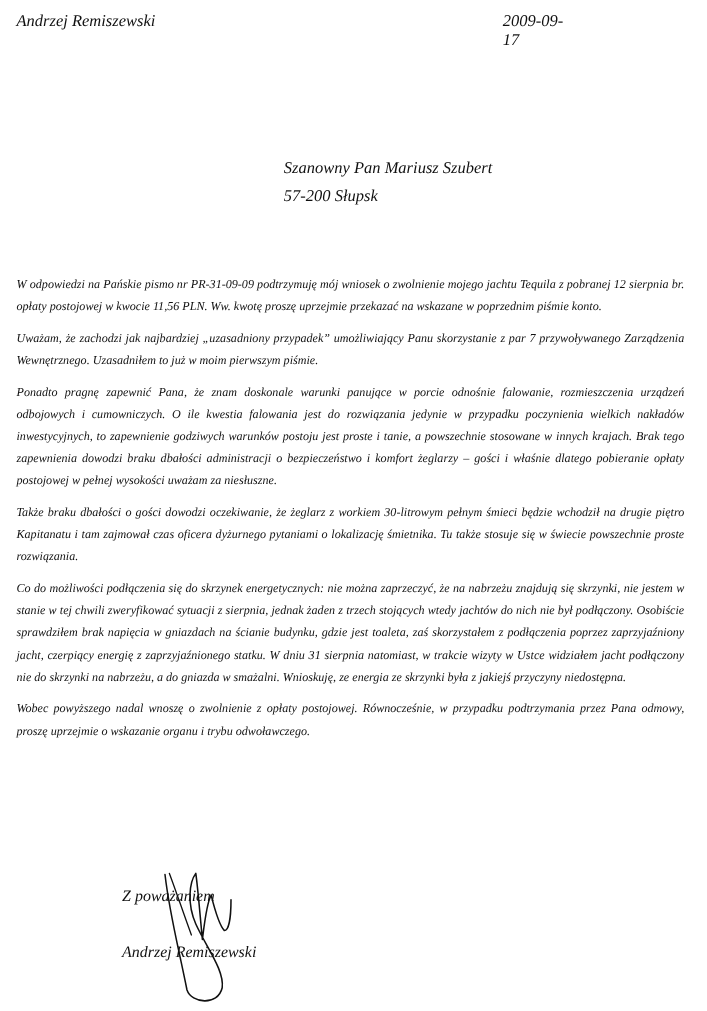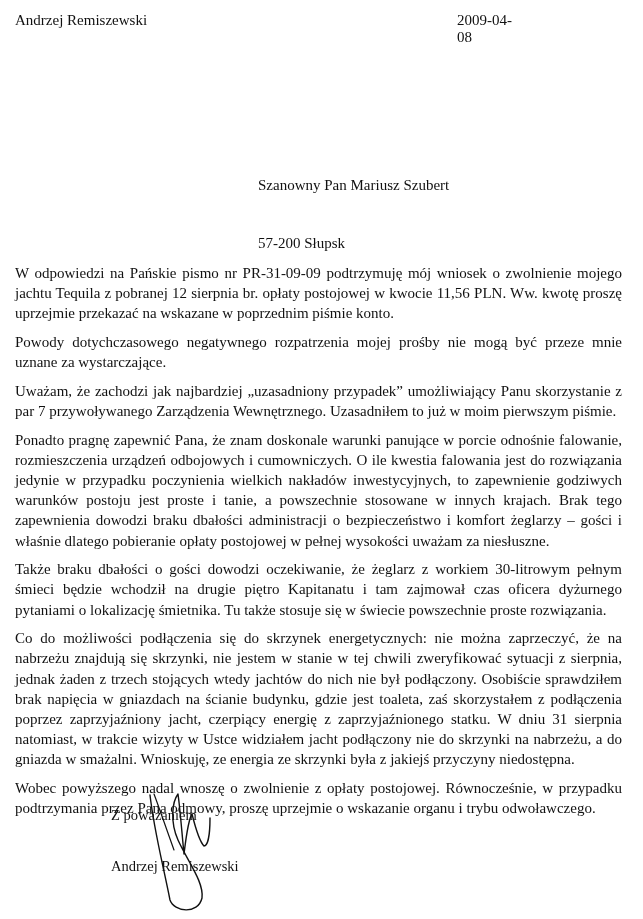--- a/index.html
+++ b/index.html
@@ -11,48 +11,48 @@
       width: 643px;
       height: 919px;
       position: relative;
       overflow: hidden;
       font-family: "Liberation Serif", "DejaVu Serif", serif;
       color: #111111;
     }
     .page {
       position: absolute;
       left: 0; top: 0;
-      width: 526px; height: 919px;
+      width: 526px; height: 919px; font-style: italic;
     }
     .sender-name {
       position: absolute;
       left: 15px;
       top: 12px;
       font-size: 15px;
     }
     .date {
       position: absolute;
       left: 457px;
       top: 12px;
       font-size: 15px;
     }
     .address {
       position: absolute;
       left: 258px;
       top: 140px;
       font-size: 15px;
       line-height: 26px;
     }
-    .address div { white-space: nowrap; margin-top: 32px; }
+    .address div { white-space: nowrap; }
     .body {
       position: absolute;
       left: 15px;
-      top: 263px;
+      top: 249px;
       width: 607px;
-      font-size: 15px;
+      font-size: 11px;
       line-height: 20.2px;
     }
     .body p {
       margin: 0 0 8.4px 0;
       text-align: justify;
     }
     .closing {
       position: absolute;
       left: 111px;
       top: 807px;
@@ -71,30 +71,29 @@
       width: 80px;
       height: 125px;
     }
   </style>
 </head>
 <body>
 
 <div class="page">
 
   <div class="sender-name">Andrzej Remiszewski</div>
-  <div class="date">2009-04-08</div>
+  <div class="date">2009-09-17</div>
 
   <div class="address">
     <div>Szanowny Pan Mariusz Szubert</div>
     <div>57-200 Słupsk</div>
   </div>
 
   <div class="body">
     <p>W odpowiedzi na Pańskie pismo nr PR-31-09-09 podtrzymuję mój wniosek o zwolnienie mojego jachtu Tequila z pobranej 12 sierpnia br. opłaty postojowej w kwocie 11,56 PLN. Ww. kwotę proszę uprzejmie przekazać na wskazane w poprzednim piśmie konto.</p>
-    <p>Powody dotychczasowego negatywnego rozpatrzenia mojej prośby nie mogą być przeze mnie uznane za wystarczające.</p>
     <p>Uważam, że zachodzi jak najbardziej „uzasadniony przypadek” umożliwiający Panu skorzystanie z par 7 przywoływanego Zarządzenia Wewnętrznego. Uzasadniłem to już w moim pierwszym piśmie.</p>
     <p>Ponadto pragnę zapewnić Pana, że znam doskonale warunki panujące w porcie odnośnie falowanie, rozmieszczenia urządzeń odbojowych i cumowniczych. O ile kwestia falowania jest do rozwiązania jedynie w przypadku poczynienia wielkich nakładów inwestycyjnych, to zapewnienie godziwych warunków postoju jest proste i tanie, a powszechnie stosowane w innych krajach. Brak tego zapewnienia dowodzi braku dbałości administracji o bezpieczeństwo i komfort żeglarzy – gości i właśnie dlatego pobieranie opłaty postojowej w pełnej wysokości uważam za niesłuszne.</p>
     <p>Także braku dbałości o gości dowodzi oczekiwanie, że żeglarz z workiem 30-litrowym pełnym śmieci będzie wchodził na drugie piętro Kapitanatu i tam zajmował czas oficera dyżurnego pytaniami o lokalizację śmietnika. Tu także stosuje się w świecie powszechnie proste rozwiązania.</p>
     <p>Co do możliwości podłączenia się do skrzynek energetycznych: nie można zaprzeczyć, że na nabrzeżu znajdują się skrzynki, nie jestem w stanie w tej chwili zweryfikować sytuacji z sierpnia, jednak żaden z trzech stojących wtedy jachtów do nich nie był podłączony. Osobiście sprawdziłem brak napięcia w gniazdach na ścianie budynku, gdzie jest toaleta, zaś skorzystałem z podłączenia poprzez zaprzyjaźniony jacht, czerpiący energię z zaprzyjaźnionego statku. W dniu 31 sierpnia natomiast, w trakcie wizyty w Ustce widziałem jacht podłączony nie do skrzynki na nabrzeżu, a do gniazda w smażalni. Wnioskuję, ze energia ze skrzynki była z jakiejś przyczyny niedostępna.</p>
     <p>Wobec powyższego nadal wnoszę o zwolnienie z opłaty postojowej. Równocześnie, w przypadku podtrzymania przez Pana odmowy, proszę uprzejmie o wskazanie organu i trybu odwoławczego.</p>
   </div>
 
   <div class="closing">Z poważaniem</div>
   <div class="signed-name">Andrzej Remiszewski</div>
 

